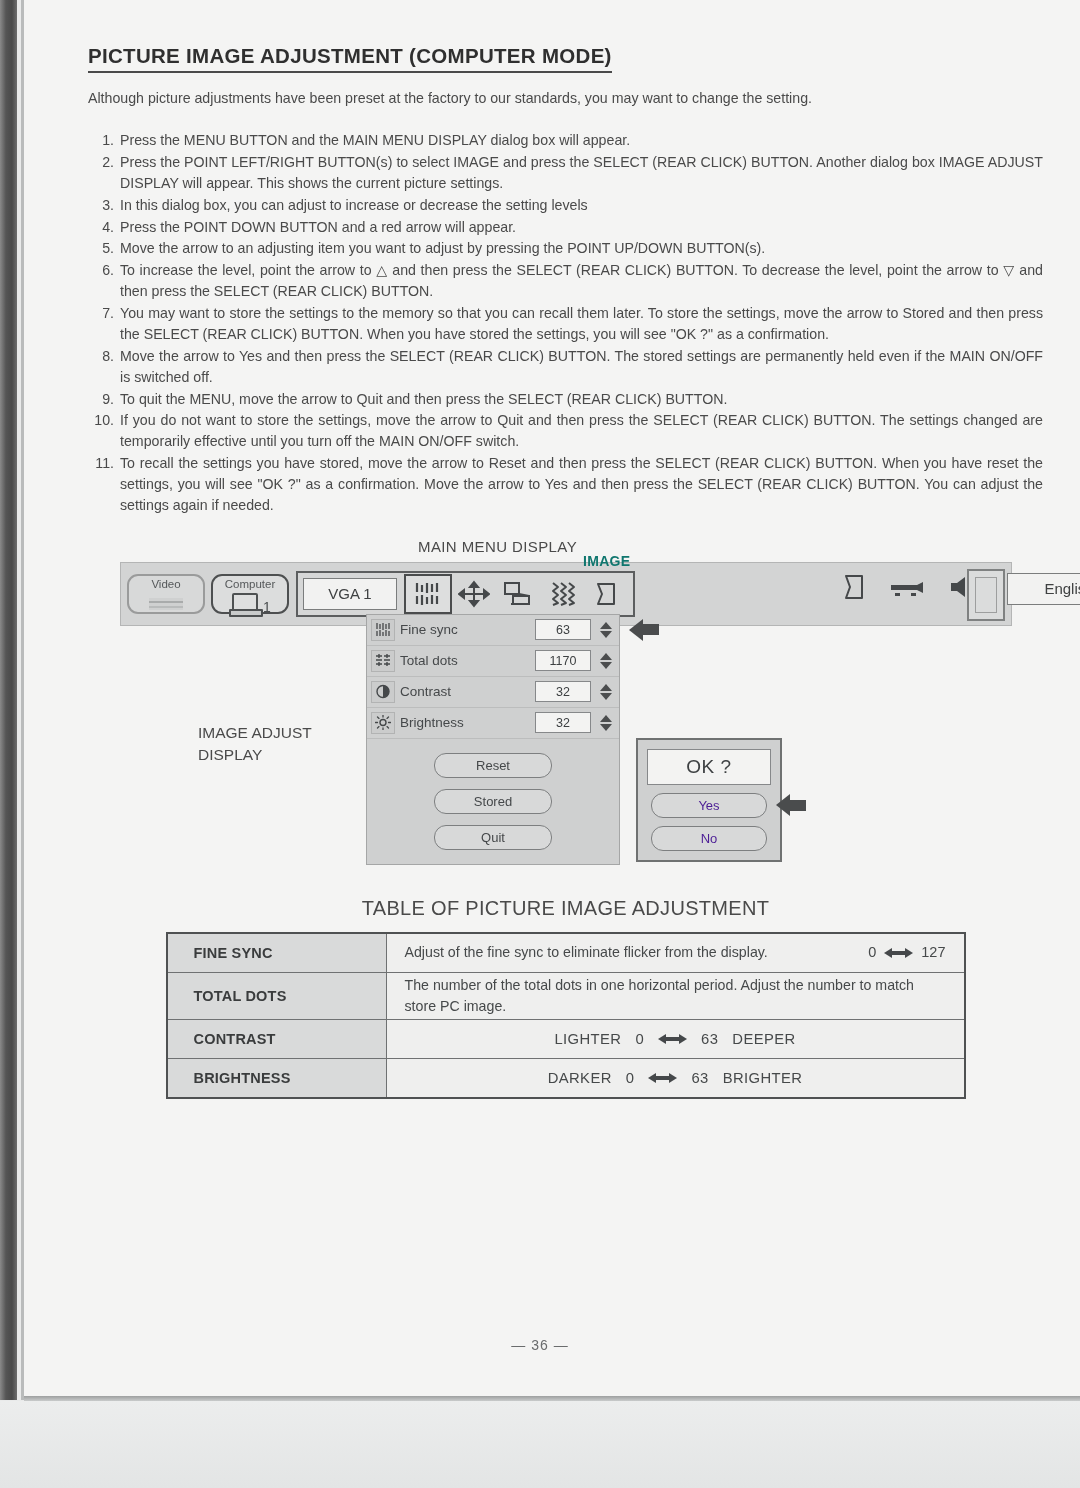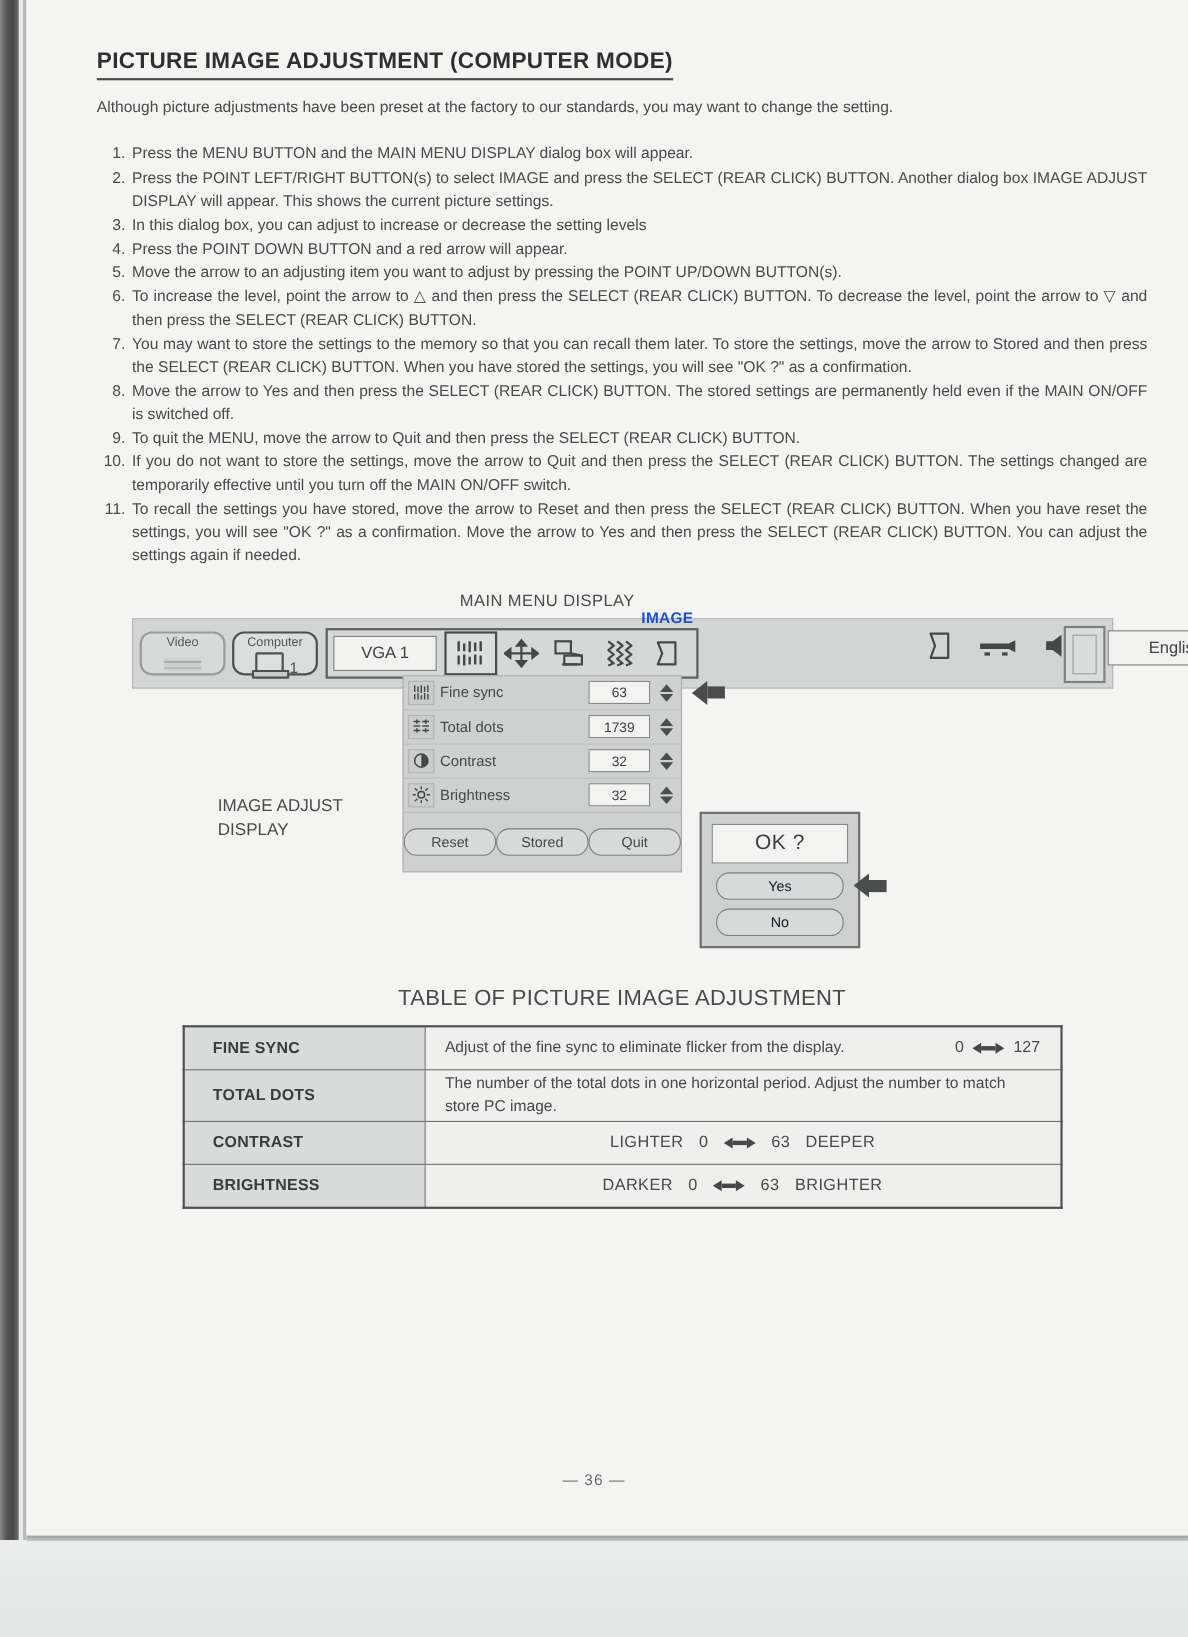--- a/index.html
+++ b/index.html
@@ -57,21 +57,21 @@
   .src-btn .lbl{font-size:11.5px;color:#55585a;line-height:1.1;}
   .src-btn.active{border-color:#4d4f50;background:#dcdddd;}
   .vid-glyph{width:34px;height:12px;margin-top:8px;
      background:linear-gradient(180deg,#cfd0d0 0 3px,#a9abab 3px 5px,#cfd0d0 5px 8px,#b9bbbb 8px 10px,#cfd0d0 10px 12px);}
   .comp-glyph{display:flex;align-items:flex-end;margin-top:3px;}
   .laptop{width:30px;height:24px;position:relative;}
   .laptop .screen{position:absolute;left:3px;top:0;width:22px;height:16px;border:2px solid #4e5152;border-radius:2px;background:#dedfdf;}
   .laptop .base{position:absolute;left:0;bottom:0;width:30px;height:4px;border:2px solid #4e5152;border-radius:1px;background:#c9cbcb;}
   .comp-num{font-size:14px;color:#4a4d4e;margin-left:4px;margin-bottom:2px;}
 
-  #image-group-label{position:absolute;left:285px;top:-20px;font-size:14px;font-weight:bold;color:#1d4ed8;letter-spacing:.3px;}
+  #image-group-label{position:absolute;left:285px;top:-20px;font-size:14px;font-weight:bold;color:#0f766e;letter-spacing:.3px;}
 
   #image-group{position:absolute;left:175px;top:8px;height:46px;border:2px solid #5c5e5f;
      background:#d6d7d7;display:flex;align-items:center;padding:0 5px;box-sizing:border-box;}
   .vga-box{width:92px;height:30px;background:#f2f2f1;border:1.5px solid #7b7d7d;
      display:flex;align-items:center;justify-content:center;font-size:15px;color:#3f4142;margin-right:7px;}
   .icon-cell{width:44px;height:36px;display:flex;align-items:center;justify-content:center;position:relative;}
   .icon-cell.selected{border:2.5px solid #4a4c4d;background:#dddede;}
   .icon-cell svg{display:block;}
 
   #right-icons{position:absolute;left:720px;top:10px;display:flex;align-items:center;gap:22px;}
@@ -90,30 +90,30 @@
   .adj-name{font-size:13.5px;color:#45484a;flex:1;}
   .adj-value{width:54px;height:19px;background:#f3f3f2;border:1.5px solid #86888a;
      display:flex;align-items:center;justify-content:center;font-size:12.5px;color:#3d4042;}
   .updown{width:18px;display:flex;flex-direction:column;align-items:center;justify-content:center;margin-left:6px;}
   .updown span{display:block;width:0;height:0;border-left:6px solid transparent;border-right:6px solid transparent;}
   .updown .up{border-bottom:7px solid #4b4d4e;margin-bottom:2px;}
   .updown .dn{border-top:7px solid #4b4d4e;}
   .redarrow{position:absolute;right:-40px;top:50%;transform:translateY(-50%);display:flex;align-items:center;}
   .redarrow .head{width:0;height:0;border-top:11px solid transparent;border-bottom:11px solid transparent;border-right:14px solid #4a4c4d;}
   .redarrow .tail{width:16px;height:11px;background:#4a4c4d;}
-  #dialog-buttons{padding:14px 0 14px 0;display:flex;align-items:flex-start;background:#cfd0d0;}
+  #dialog-buttons{padding:14px 0 14px 0;display:flex;flex-direction:column;align-items:center;gap:11px;background:#cfd0d0;}
   .pill{width:116px;height:23px;border:1.6px solid #7d7f80;border-radius:12px;background:#d8d9d9;
      display:flex;align-items:center;justify-content:center;font-size:13px;color:#45484a;}
 
   #ok-panel{position:absolute;left:548px;top:200px;width:146px;border:2.5px solid #6f7171;background:#cfd0d0;
      padding:9px 10px;box-sizing:border-box;display:flex;flex-direction:column;gap:8px;align-items:center;}
   #ok-box{width:122px;height:34px;background:#f3f3f2;border:1.5px solid #86888a;
      display:flex;align-items:center;justify-content:center;font-size:19px;color:#3d4042;letter-spacing:.5px;}
   .pill-sm{width:114px;height:23px;border:1.6px solid #7d7f80;border-radius:12px;background:#d8d9d9;
-     display:flex;align-items:center;justify-content:center;font-size:13px;color:#0f172a;position:relative;}
+     display:flex;align-items:center;justify-content:center;font-size:13px;color:#4c1d95;position:relative;}
 
   
   #table-caption{text-align:center;font-size:20px;color:#4a4a4a;letter-spacing:.3px;margin-top:4px;}
   #adj-table{margin:12px auto 0 auto;width:800px;border:2.5px solid #4f5152;border-collapse:collapse;background:#efefee;}
   #adj-table td{border:1.5px solid #6f7172;padding:0;}
   #adj-table td.key{width:192px;background:#d9dada;font-size:14.5px;font-weight:bold;color:#3a3c3d;
      padding:11px 0 11px 26px;letter-spacing:.2px;vertical-align:middle;}
   #adj-table td.desc{font-size:14.2px;color:#46494a;padding:2px 18px;line-height:1.5;}
   .desc-flex{display:flex;align-items:center;gap:10px;}
   .desc-flex .dtext{flex:1;}
@@ -318,21 +318,21 @@
           <div class="adj-row">
             <span class="adj-icon">
               <svg width="16" height="15" viewBox="0 0 16 15">
                 <g stroke="#45484a" stroke-width="1.4">
                   <path d="M1 3h6M9 3h6M1 7h6M9 7h6M1 11h6M9 11h6"></path>
                   <path d="M4 1v4M12 1v4M4 9v4M12 9v4"></path>
                 </g>
               </svg>
             </span>
             <span class="adj-name">Total dots</span>
-            <span class="adj-value">1739</span>
+            <span class="adj-value">1170</span>
             <span class="updown">
               <span class="up"></span>
               <span class="dn"></span>
             </span>
           </div>
           <div class="adj-row">
             <span class="adj-icon">
               <svg width="16" height="15" viewBox="0 0 16 15">
                 <circle cx="8" cy="7.5" r="6" fill="none" stroke="#45484a" stroke-width="1.4"></circle>
                 <path d="M8 1.5a6 6 0 010 12z" fill="#45484a"></path>

